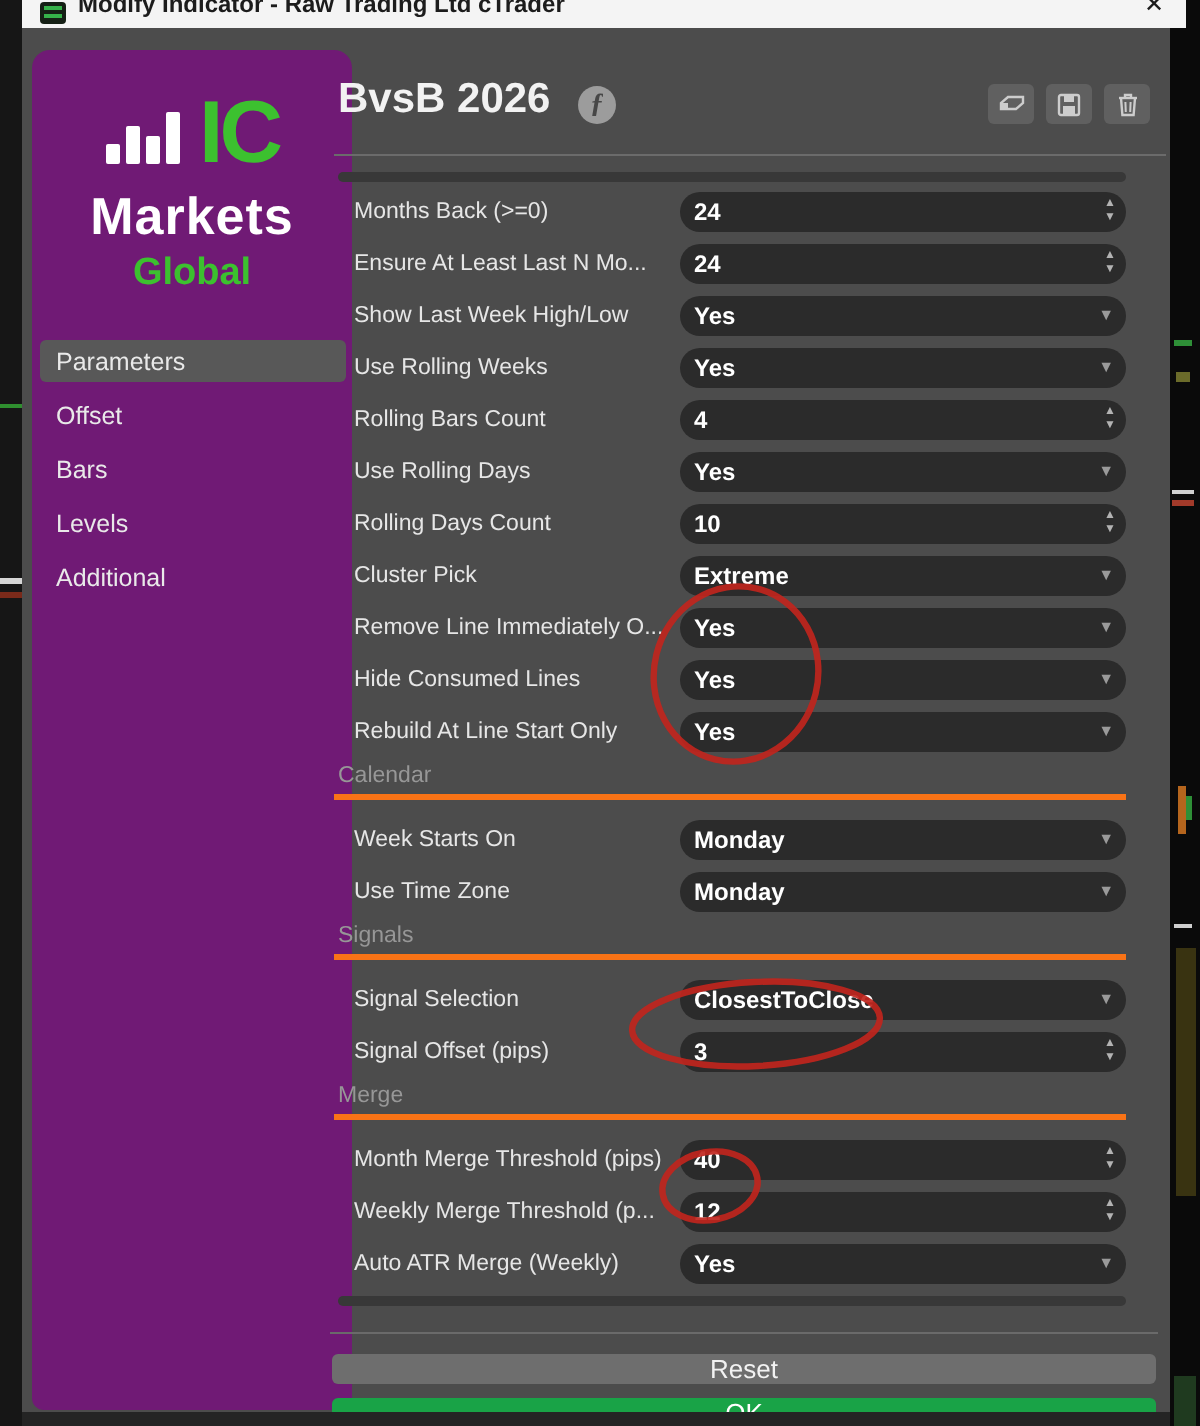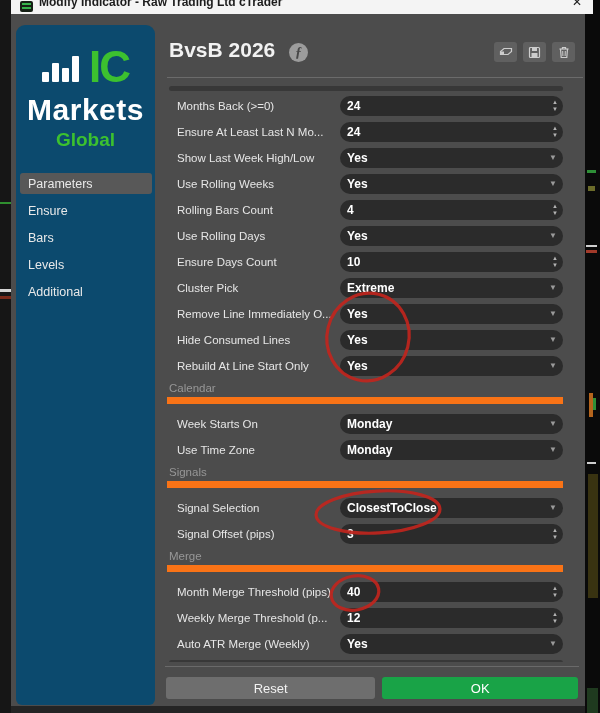--- a/index.html
+++ b/index.html
@@ -31,33 +31,33 @@
     position: absolute; right: 11px; top: -5px; font-size: 12px; color: #1c1c1c; cursor: default;
   }
   
   .dialog {
     position: absolute; left: 11px; top: 14px; width: 574px; height: 692px;
     background: #4c4c4c;
   }
   .bottom-strip { position: absolute; left: 11px; top: 706px; width: 574px; height: 7px; background: #242424; }
   
   .sidebar {
-    position: absolute; left: 5px; top: 11px; width: 139px; height: 680px;
-    background: #0c4a6e; border-radius: 9px 9px 6px 6px;
+    position: absolute; left: 5px; top: 11px; width: 160px; height: 680px;
+    background: #701a75; border-radius: 9px 9px 6px 6px;
   }
   .logo { padding-top: 14px; text-align: center; }
   .logo-row { display: flex; justify-content: center; align-items: flex-end; height: 50px; }
   .logo-bars { display: flex; align-items: flex-end; margin-right: 7px; padding-bottom: 7px; }
   .logo-bars i { display: block; width: 7px; background: #fff; margin-right: 3px; border-radius: 1px; }
   .logo-bars i:nth-child(1) { height: 10px; }
   .logo-bars i:nth-child(2) { height: 19px; }
   .logo-bars i:nth-child(3) { height: 14px; }
   .logo-bars i:nth-child(4) { height: 26px; }
   .logo-ic { font-size: 44px; font-weight: bold; color: #3cc12f; letter-spacing: -2px; line-height: 44px; }
-  .logo-markets { font-size: 30px; font-weight: bold; color: #fff; margin-top: 4px; letter-spacing: 0.5px; text-align: center; }
+  .logo-markets { font-size: 26px; font-weight: bold; color: #fff; margin-top: 4px; letter-spacing: 0.5px; text-align: center; }
   .logo-global { font-size: 19px; font-weight: bold; color: #3cc12f; margin-top: 2px; }
   .menu { margin-top: 22px; }
   .menu-item { height: 21px; margin: 0 3px 6px 4px; display: flex; align-items: center;
     padding-left: 8px; border-radius: 3px; cursor: default; }
   .menu-item .menu-item-label { font-size: 12.5px; color: #e9e9e9; }
   .menu-item.selected { background: #585858; }
   
   .main { position: absolute; left: 154px; top: 0; width: 420px; height: 548px; }
   .page-title { position: absolute; left: 4px; top: 24px; font-size: 21px; font-weight: bold; color: #f2f2f2; }
   .info-badge {
@@ -80,24 +80,24 @@
   .field { position: relative; width: 223px; height: 20px; background: #2b2b2b; border-radius: 10px;
     display: flex; align-items: center; padding-left: 7px; cursor: default; }
   .field-value { font-size: 12px; color: #fff; font-weight: bold; }
   .stepper-arrows { position: absolute; right: 5px; top: 3px; display: none;
     flex-direction: column; align-items: center; }
   .stepper-arrows span { font-size: 6px; line-height: 7px; color: #b3b3b3; }
   .dd-arrow { position: absolute; right: 6px; top: 5px; font-size: 8px; color: #9a9a9a; display: none; }
   .field.stepper .stepper-arrows { display: flex; }
   .field.select .dd-arrow { display: block; }
   .group-header { margin: 4px 14px 10px 2px; padding: 0 0 3px 2px; font-size: 11.5px;
-    color: #979797; border-bottom: 7px solid #f97316; }
+    color: #979797; border-bottom: 3px solid #f97316; }
   
   .footer-divider { position: absolute; left: 154px; top: 652px; width: 414px; border-top: 1px solid #6a6a6a; }
-  .footer { position: absolute; left: 155px; top: 663px; width: 412px; height: 22px; display: flex; gap: 7px; }
+  .footer { position: absolute; left: 155px; top: 663px; width: 412px; height: 22px; display: flex; gap: 7px; flex-direction: column; }
   .btn { height: 22px; border: none; border-radius: 3px; font-size: 13px;
     font-family: "Liberation Sans", sans-serif; cursor: default; }
   .btn-reset { flex: 1.07; background: #6e6e6e; color: #f2f2f2; }
   .btn-ok { flex: 1; background: #19a347; color: #fff; }
   
   .annotations { position: absolute; left: 0; top: 0; pointer-events: none; z-index: 50; }
   .annot { fill: none; stroke-width: 3.2px; stroke-linecap: round; opacity: 0.92; }
 </style>
 </head>
 <body>
@@ -143,21 +143,21 @@
       </div>
       <div class="logo-markets">Markets</div>
       <div class="logo-global">Global</div>
     </div>
     <div class="menu">
   <div class="menu-item selected">
     <span class="menu-item-label">Parameters</span>
   </div>
 
   <div class="menu-item">
-    <span class="menu-item-label">Ensure</span>
+    <span class="menu-item-label">Offset</span>
   </div>
 
   <div class="menu-item">
     <span class="menu-item-label">Bars</span>
   </div>
 
   <div class="menu-item">
     <span class="menu-item-label">Levels</span>
   </div>
 
@@ -257,21 +257,21 @@
   <div class="row">
     <span class="row-label">Use Rolling Days</span>
     <div class="field select">
       <span class="field-value">Yes</span>
 
       <span class="dd-arrow">▼</span>
     </div>
   </div>
 
   <div class="row">
-    <span class="row-label">Ensure Days Count</span>
+    <span class="row-label">Rolling Days Count</span>
     <div class="field stepper">
       <span class="field-value">10</span>
       <span class="stepper-arrows">
                 <span class="s-up">▲</span>
                 <span class="s-down">▼</span>
               </span>
 
     </div>
   </div>
 

